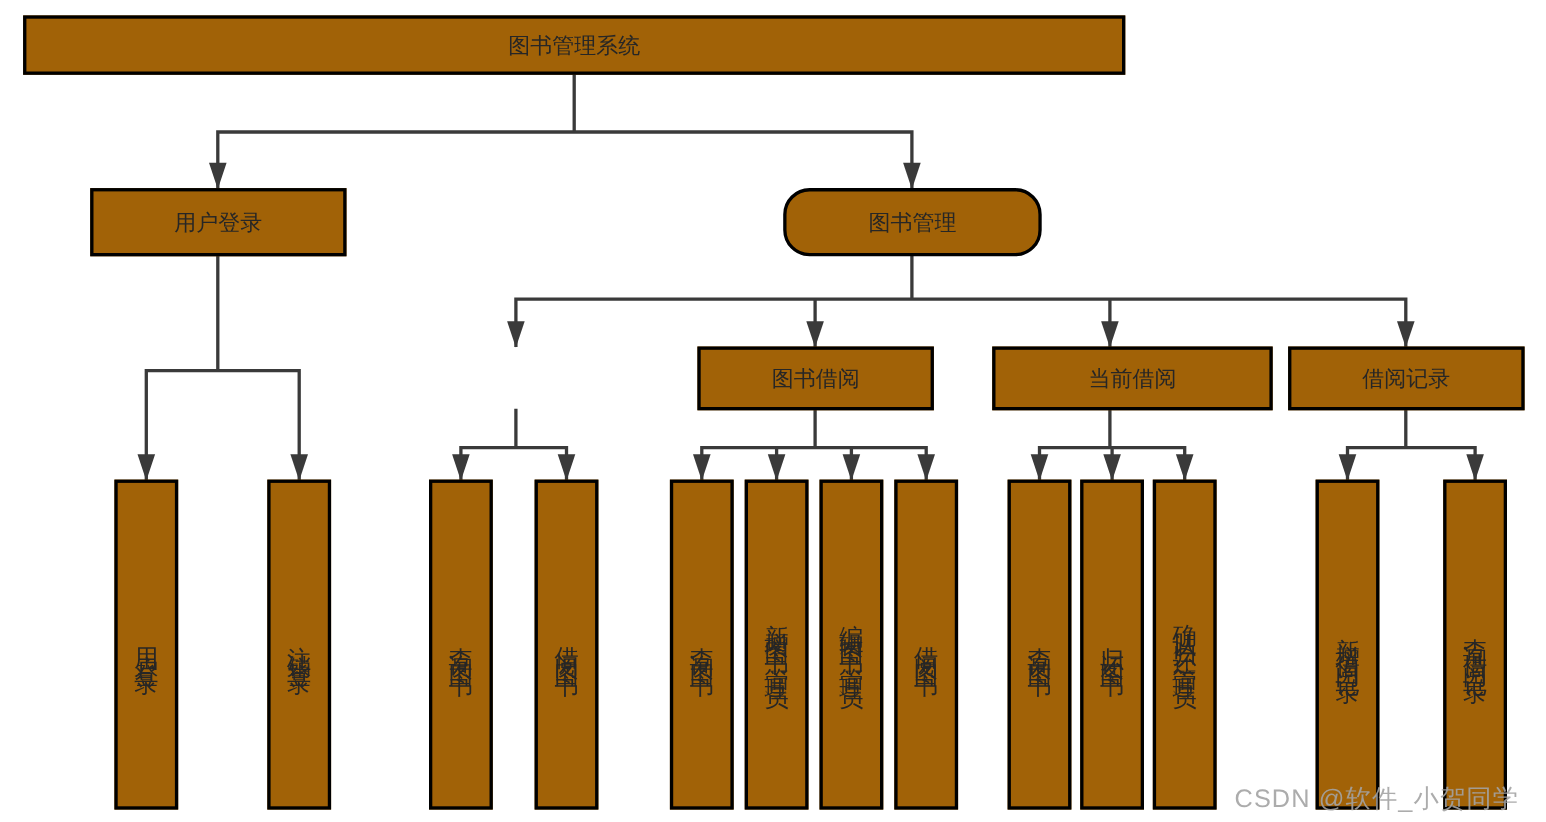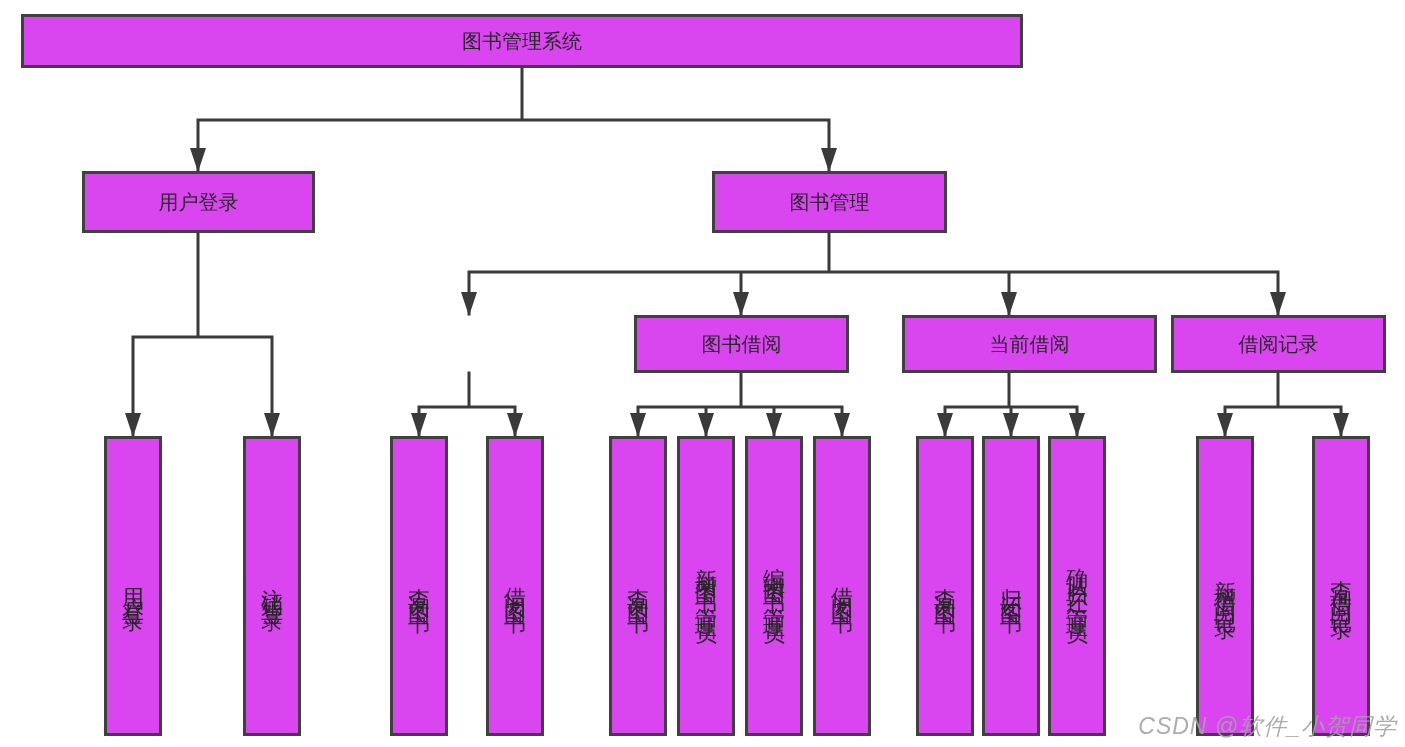--- a/index.html
+++ b/index.html
@@ -13,22 +13,22 @@
   }
   .wires {
     position: absolute;
     left: 0; top: 0;
     width: 1405px; height: 747px;
     pointer-events: none;
   }
   .box {
     position: absolute;
     box-sizing: border-box;
-    background: #d946ef;
-    border: 3px solid #404040;
+    background: #a16207;
+    border: 3px solid #000000;
     display: flex;
     align-items: center;
     justify-content: center;
     color: #262626;
     font-size: 20px;
     text-align: center;
     z-index: 2;
   }
   .leaf {
     width: 58px;
@@ -39,21 +39,21 @@
     writing-mode: vertical-lr;
     text-orientation: mixed;
     letter-spacing: 8px;
     font-size: 22px;
     line-height: 1.0;
     color: #262626;
   }
   
   .n-root  { left: 21px;  top: 14px;  width: 1002px; height: 54px; }
   .n-login { left: 82px;  top: 171px; width: 233px;  height: 62px; }
-  .n-mgmt  { left: 712px; top: 171px; width: 235px;  height: 62px; }
+  .n-mgmt  { left: 712px; top: 171px; width: 235px;  height: 62px; border-radius: 24px; }
   
   .n-g0 { left: 362px;  top: 315px; width: 215px; height: 58px; }
   .n-g1 { left: 634px;  top: 315px; width: 215px; height: 58px; }
   .n-g2 { left: 902px;  top: 315px; width: 255px; height: 58px; }
   .n-g3 { left: 1171px; top: 315px; width: 215px; height: 58px; }
   
   .l-a0 { left: 104px; }
   .l-a1 { left: 243px; }
   .l-b0 { left: 390px; }
   .l-b1 { left: 486px; }
@@ -61,28 +61,27 @@
   .l-c1 { left: 677px; }
   .l-c2 { left: 745px; }
   .l-c3 { left: 813px; }
   .l-d0 { left: 916px; }
   .l-d1 { left: 982px; }
   .l-d2 { left: 1048px; }
   .l-e0 { left: 1196px; }
   .l-e1 { left: 1312px; }
   .watermark {
     position: absolute;
-    right: 8px;
+    right: 24px;
     top: 711px;
     font-size: 23px;
     letter-spacing: 1px;
     color: rgba(163,163,163,0.9);
     z-index: 6;
     white-space: nowrap;
-    font-style: italic;
   }
 </style>
 </head>
 <body>
 
 <div class="stage">
 
   <svg class="wires" viewBox="0 0 1405 747" xmlns="http://www.w3.org/2000/svg">
     <g stroke="#3a3a3a" stroke-width="3" fill="none" stroke-linecap="square">
       <path d="M522 68 V120 M198 120 H829 M198 120 V170 M829 120 V170"></path>

